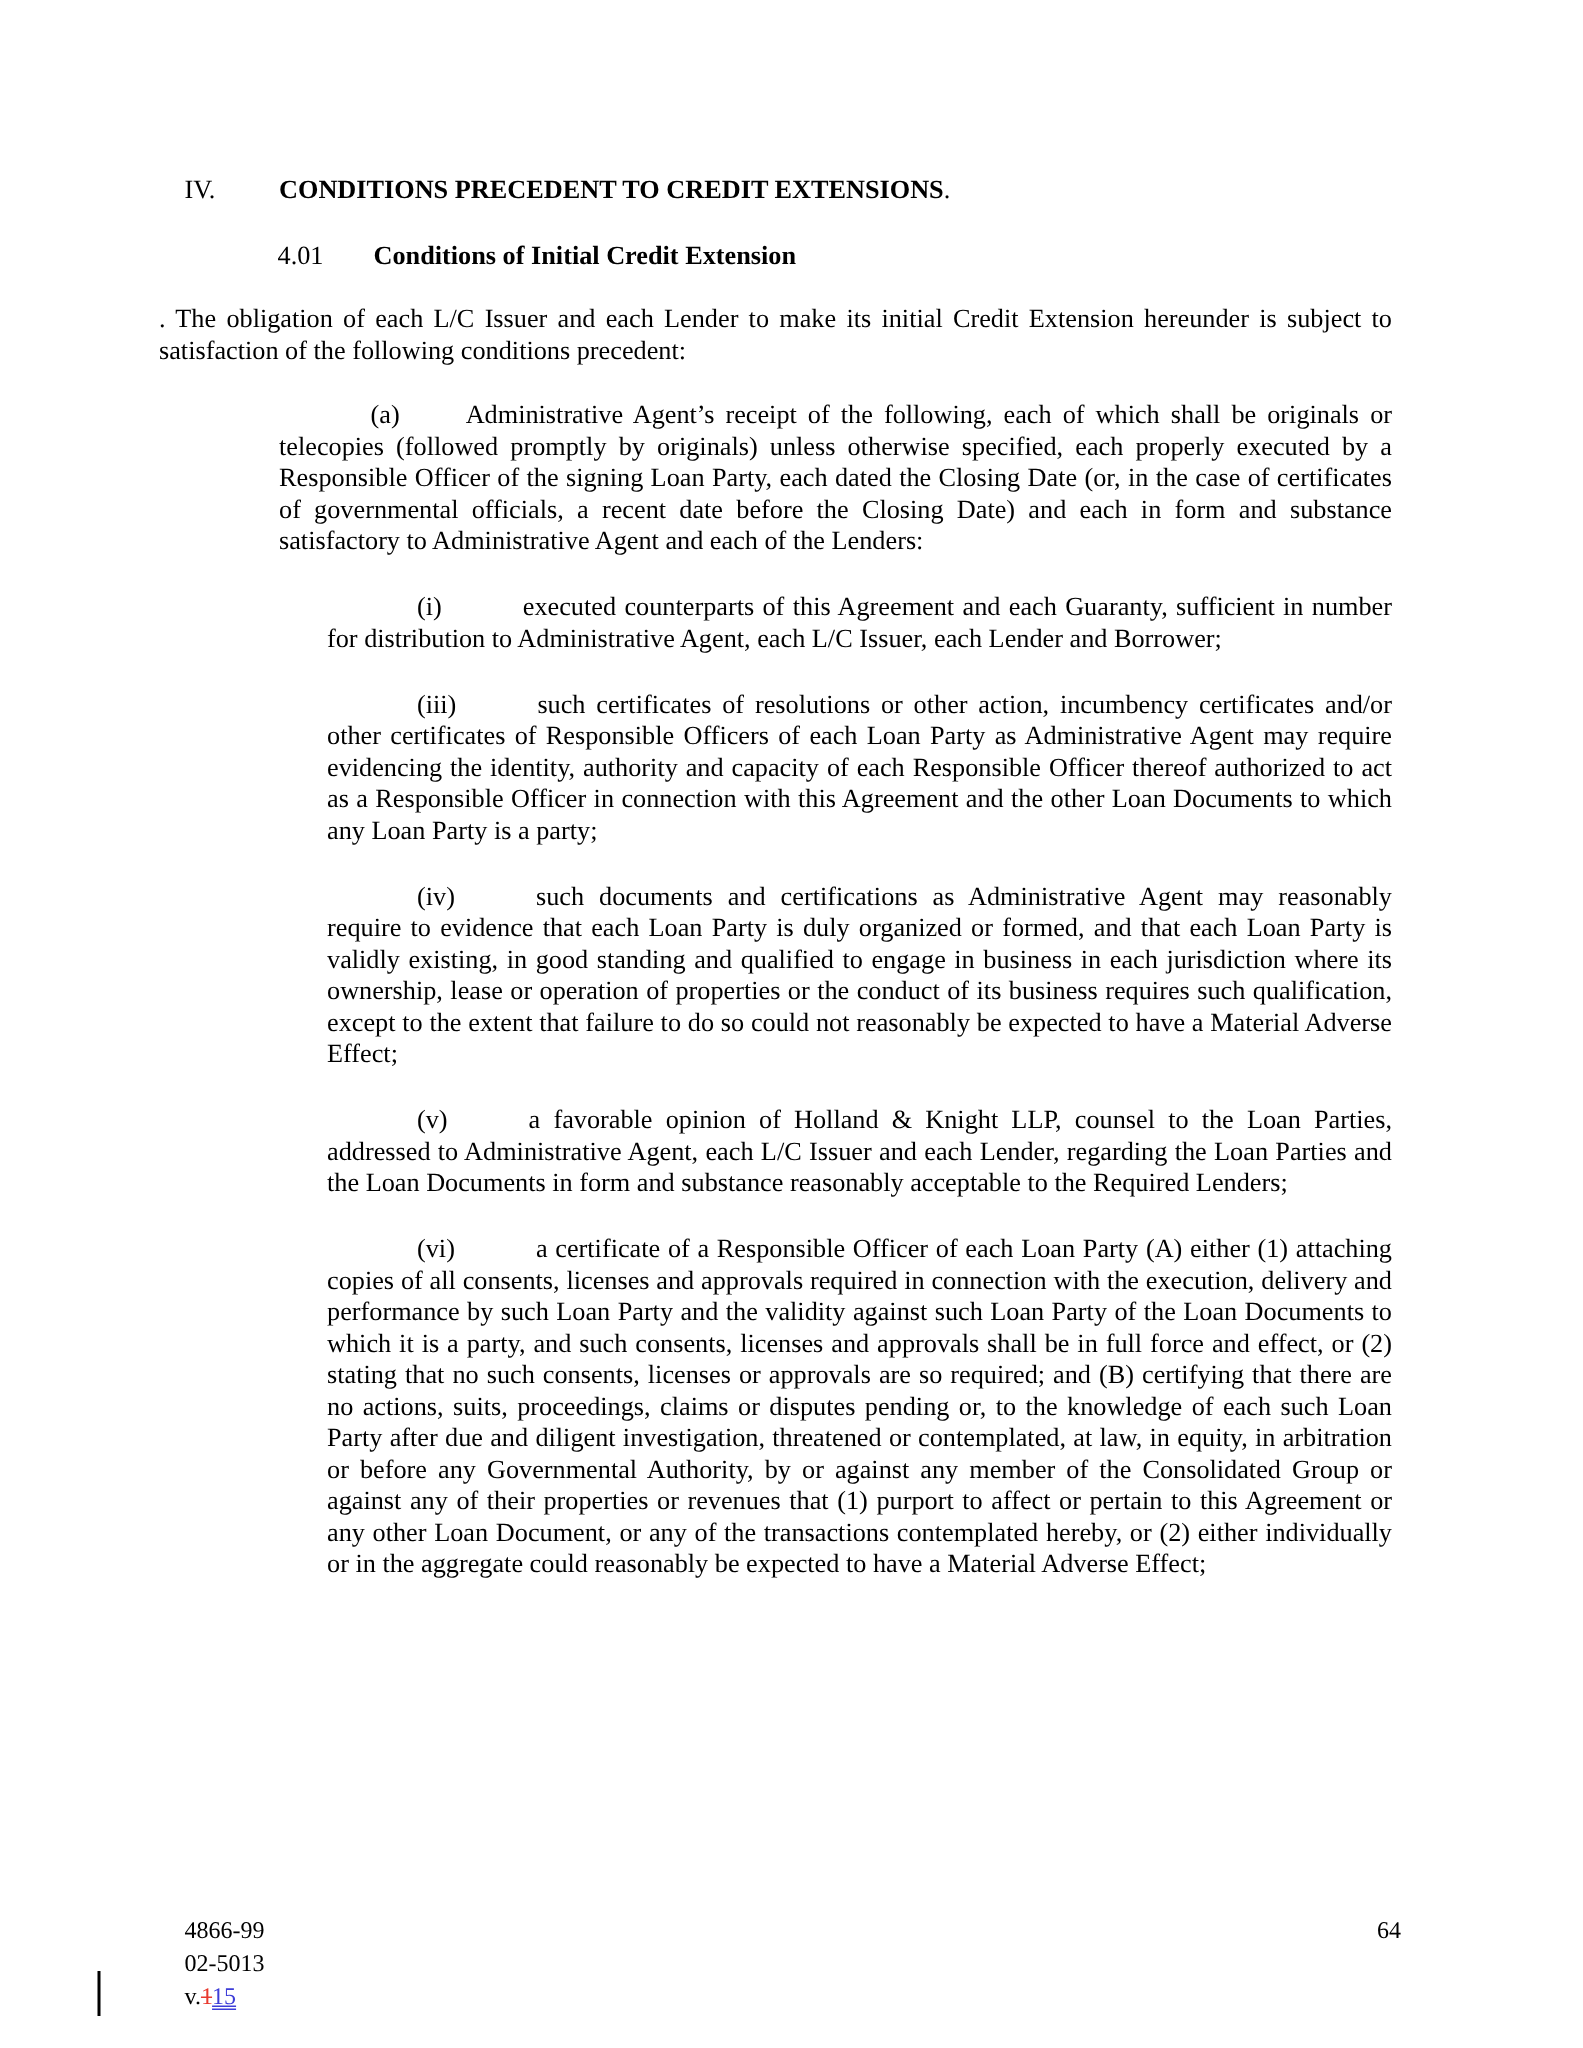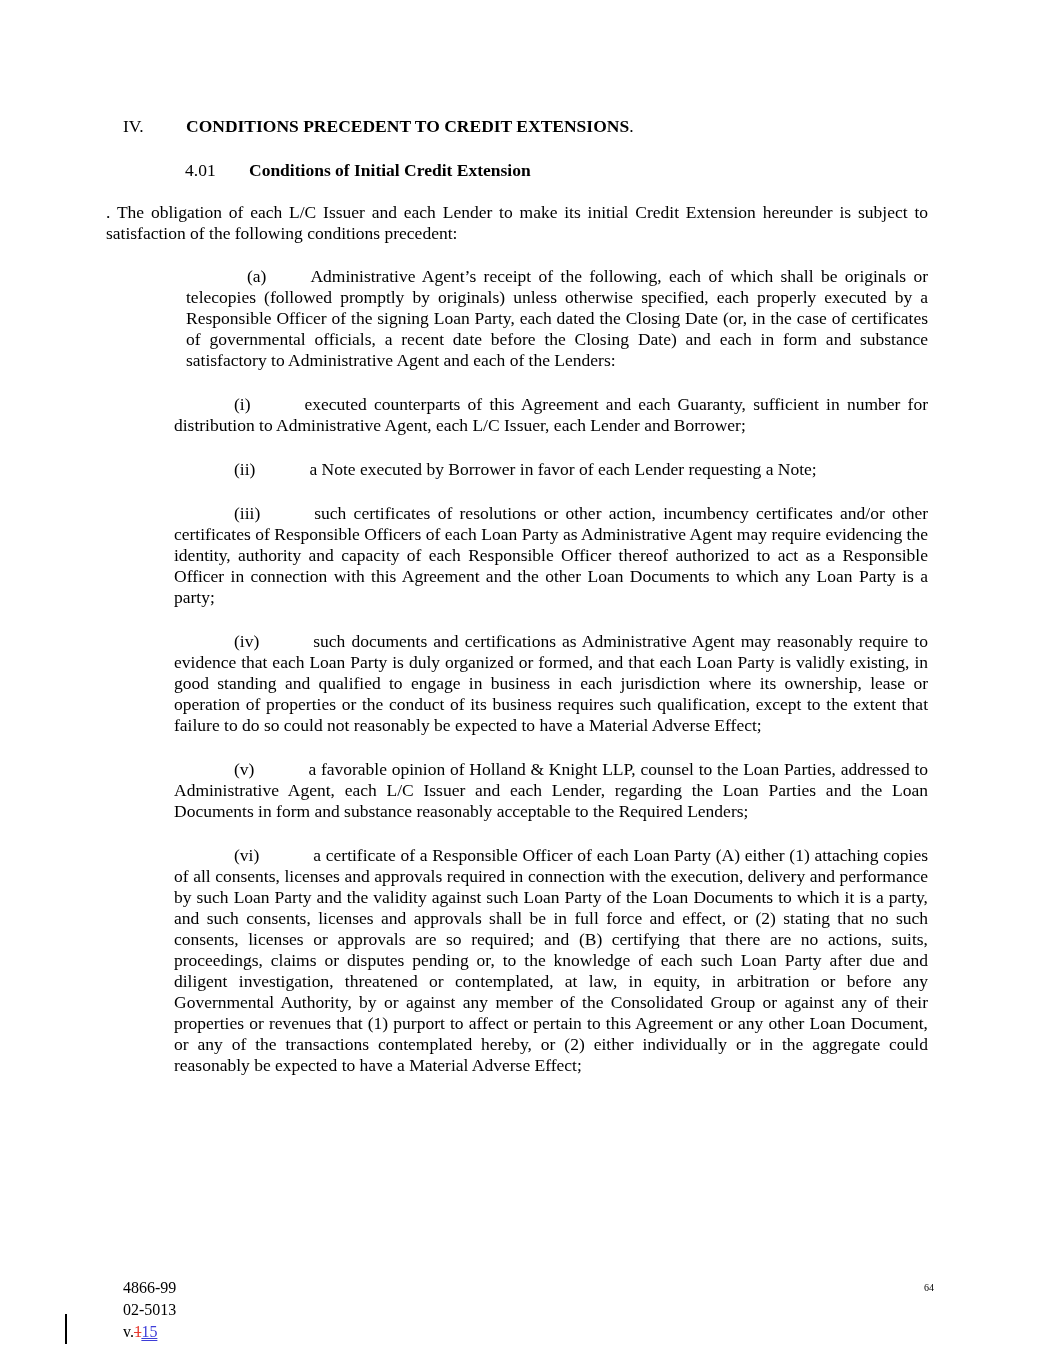--- a/index.html
+++ b/index.html
@@ -25,35 +25,35 @@
     padding:116px 127px 0 106px;
   }
   .bold{font-weight:bold;}
   .heading{margin:0 0 23px 17px;}
   .hnum{display:inline-block;width:63px;}
   .subheading{margin:0 0 21px 79px;}
   .ssnum{display:inline-block;width:64px;font-weight:normal;}
   p.intro{margin:0 0 22px 0;text-align:justify;}
   p.para{margin:0 0 23px 0;text-align:justify;}
   p.level1{margin-left:80px;text-indent:61px;}
-  p.level2{margin-left:68px;text-indent:60px;}
+  p.level2{margin-left:112px;text-indent:60px;}
   .ptab1{display:inline-block;width:44px;}
   .ptab2{display:inline-block;width:54px;}
   .footer-block{
     position:absolute;
     left:123px;
     top:1277px;
     font-size:16px;
     line-height:22px;
   }
   .page-number{
     position:absolute;
     right:121px;
     top:1277px;
-    font-size:10px;
+    font-size:16px;
     line-height:22px;
   }
   .change-bar{
     position:absolute;
     left:65px;
     top:1314px;
     width:0;
     height:30px;
     border-left:2.5px solid #000;
   }
@@ -84,23 +84,20 @@
   <p class="intro">. The obligation of each L/C Issuer and each Lender to make its initial Credit Extension hereunder is subject to satisfaction of the following conditions precedent:</p>
 
   <p class="para level1">
     <span>(a)</span><span class="ptab1"></span><span>Administrative Agent’s receipt of the following, each of which shall be originals or telecopies (followed promptly by originals) unless otherwise specified, each properly executed by a Responsible Officer of the signing Loan Party, each dated the Closing Date (or, in the case of certificates of governmental officials, a recent date before the Closing Date) and each in form and substance satisfactory to Administrative Agent and each of the Lenders:</span>
   </p>
 
   <p class="para level2">
     <span>(i)</span><span class="ptab2"></span><span>executed counterparts of this Agreement and each Guaranty, sufficient in number for distribution to Administrative Agent, each L/C Issuer, each Lender and Borrower;</span>
   </p>
 
-  <p class="para level2">
-    <span>(ii)</span><span class="ptab2"></span><span>a Note executed by Borrower in favor of each Lender requesting a Note;</span>
-  </p>
 
   <p class="para level2">
     <span>(iii)</span><span class="ptab2"></span><span>such certificates of resolutions or other action, incumbency certificates and/or other certificates of Responsible Officers of each Loan Party as Administrative Agent may require evidencing the identity, authority and capacity of each Responsible Officer thereof authorized to act as a Responsible Officer in connection with this Agreement and the other Loan Documents to which any Loan Party is a party;</span>
   </p>
 
   <p class="para level2">
     <span>(iv)</span><span class="ptab2"></span><span>such documents and certifications as Administrative Agent may reasonably require to evidence that each Loan Party is duly organized or formed, and that each Loan Party is validly existing, in good standing and qualified to engage in business in each jurisdiction where its ownership, lease or operation of properties or the conduct of its business requires such qualification, except to the extent that failure to do so could not reasonably be expected to have a Material Adverse Effect;</span>
   </p>
 
   <p class="para level2">

